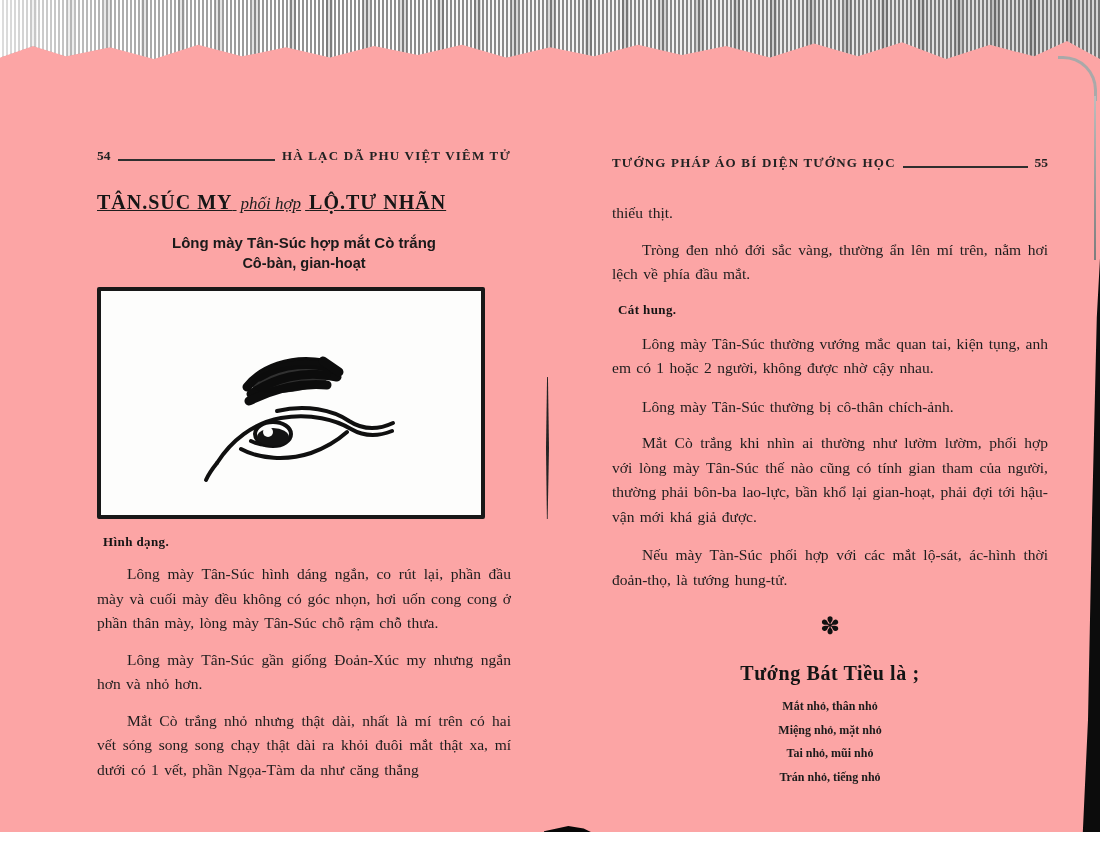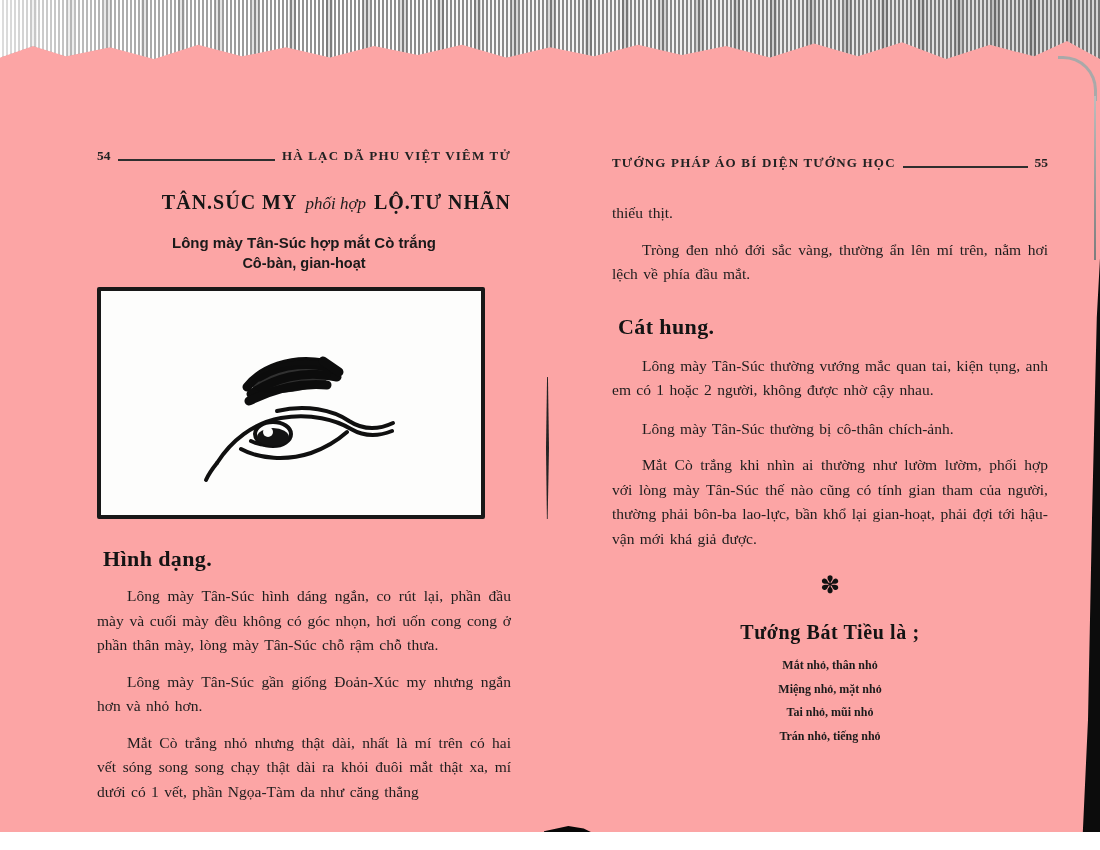--- a/index.html
+++ b/index.html
@@ -40,32 +40,32 @@
   
   .col{position:absolute;}
   .col-left{left:97px;top:148px;width:414px;}
   .col-right{left:612px;top:155px;width:436px;}
 
   .running-head{display:flex;align-items:flex-end;font-weight:bold;font-size:13px;
     letter-spacing:1.2px;color:#222;}
   .running-head .rule{flex:1;border-bottom:2px solid #2e2e2e;margin:0 7px 3px 7px;height:1px;}
   .folio{font-size:13.5px;font-weight:bold;letter-spacing:0;}
 
-  .chapter-title{margin-top:26px;text-align:right;line-height:24px;white-space:nowrap;}
+  .chapter-title{margin-top:26px;text-align:left;line-height:24px;white-space:nowrap;text-decoration:underline;}
   .chapter-title .big{font-size:20px;font-weight:bold;letter-spacing:1px;color:#161616;}
   .chapter-title .mid{font-size:17px;font-style:italic;font-weight:normal;padding:0 4px;}
   .subtitle{font-family:"Liberation Sans",sans-serif;font-weight:bold;font-size:15px;
     text-align:center;line-height:21px;margin-top:16px;color:#1a1a1a;}
   .subtitle .sub2{font-size:14.5px;}
 
   .figure-frame{margin-top:13px;width:380px;height:224px;border:4px solid #181818;
     border-radius:2px;background:#fdfdfc;}
   .figure-frame svg{display:block;}
 
-  .section-heading{margin-top:27px;font-size:22px;font-weight:bold;color:#141414;
+  .section-heading{margin-top:15px;font-size:13px;font-weight:bold;color:#141414;
     letter-spacing:.4px;padding-left:6px;}
   .para{margin-top:12px;font-size:15.5px;line-height:24.5px;text-align:justify;
     text-indent:30px;word-spacing:1.5px;color:#1d1d1d;}
   .para.noindent{text-indent:0;}
 
   .divider{margin-top:20px;text-align:center;font-size:24px;color:#111;}
   .list-heading{margin-top:22px;text-align:center;font-size:20px;font-weight:bold;
     letter-spacing:.6px;color:#141414;}
   .small-list{margin-top:10px;text-align:center;font-weight:bold;font-size:12px;
     line-height:23.5px;color:#1b1b1b;}
@@ -143,20 +143,21 @@
 
     <div class="para noindent" style="margin-top:30px">thiếu thịt.</div>
 
     <div class="para">Tròng đen nhỏ đới sắc vàng, thường ẩn lên mí trên, nằm hơi lệch về phía đầu mắt.</div>
 
     <div class="section-heading">Cát hung.</div>
 
     <div class="para" style="margin-top:14px">Lông mày Tân-Súc thường vướng mắc quan tai, kiện tụng, anh em có 1 hoặc 2 người, không được nhờ cậy nhau.</div>
     <div class="para" style="margin-top:14px">Lông mày Tân-Súc thường bị cô-thân chích-ảnh.</div>
     <div class="para">Mắt Cò trắng khi nhìn ai thường như lườm lườm, phối hợp với lòng mày Tân-Súc thế nào cũng có tính gian tham của người, thường phải bôn-ba lao-lực, bần khổ lại gian-hoạt, phải đợi tới hậu-vận mới khá giả được.</div>
+    <div class="para" style="margin-top:14px">Nếu mày Tàn-Súc phối hợp với các mắt lộ-sát, ác-hình thời đoản-thọ, là tướng hung-tử.</div>
 
     <div class="divider">✽</div>
 
     <div class="list-heading">Tướng Bát Tiều là ;</div>
 
     <div class="small-list">
       <div>Mắt nhỏ, thân nhỏ</div>
       <div>Miệng nhỏ, mặt nhỏ</div>
       <div>Tai nhỏ, mũi nhỏ</div>
       <div>Trán nhỏ, tiếng nhỏ</div>

